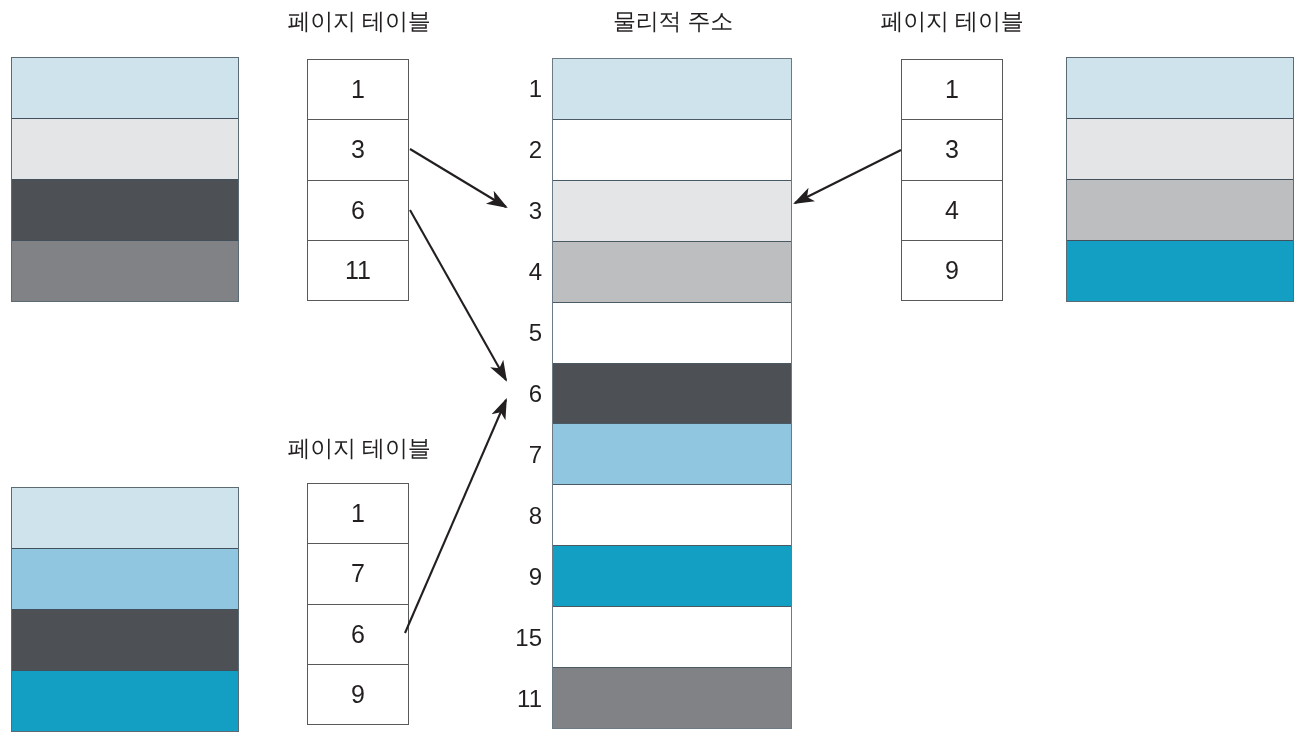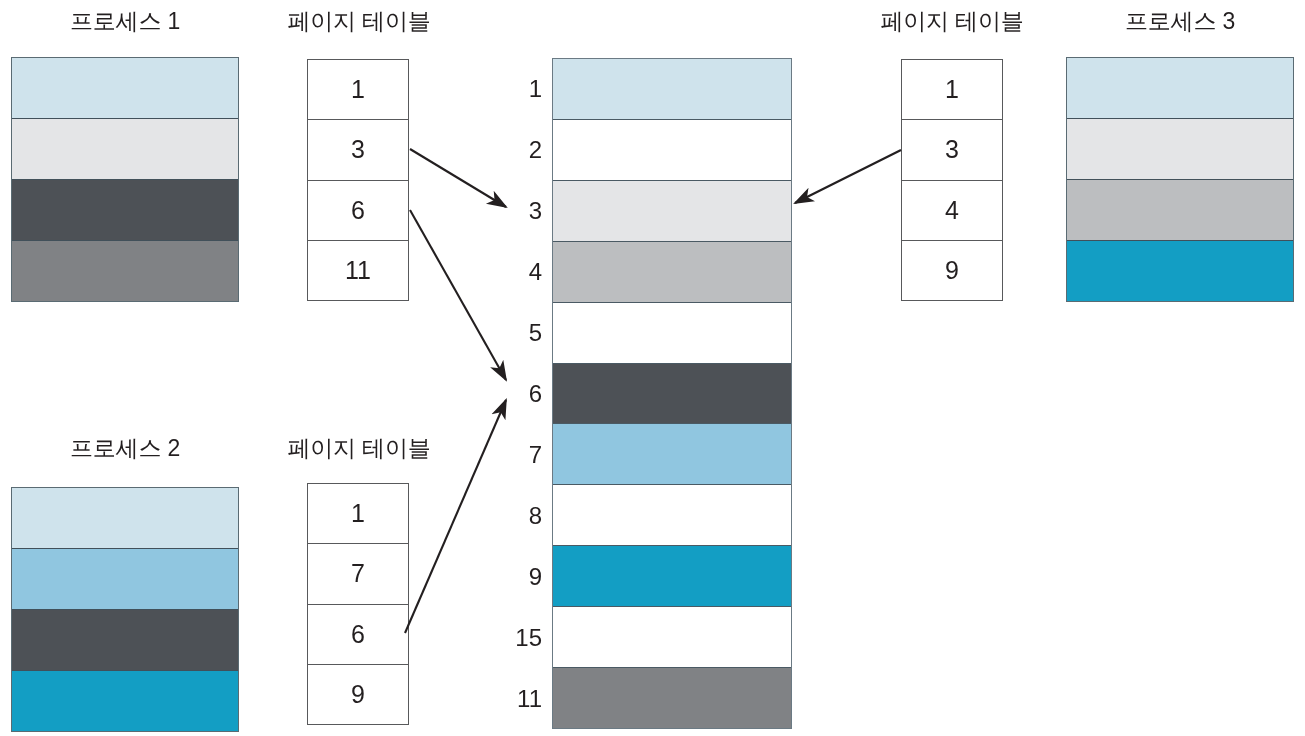--- a/index.html
+++ b/index.html
@@ -102,52 +102,51 @@
     width: 1305px;
     height: 736px;
     pointer-events: none;
   }
 </style>
 </head>
 <body>
 
 <div id="stage">
 
-  <div class="title" style="left:11px; top:6px; width:228px;">프로세스 1</div>
   <div class="proc-block" style="left:11px; top:57px; width:228px; height:245px;">
     <div class="seg" style="background:#cfe3ec;"></div>
     <div class="seg" style="background:#e4e5e7;"></div>
     <div class="seg" style="background:#4d5156;"></div>
     <div class="seg" style="background:#808285;"></div>
   </div>
 
   <div class="title" style="left:268px; top:6px; width:182px;">페이지 테이블</div>
   <div class="pt" style="left:307px; top:59px; width:102px; height:242px;">
     <div class="row">1</div>
     <div class="row">3</div>
     <div class="row">6</div>
     <div class="row">11</div>
   </div>
 
-  <div class="title" style="left:11px; top:433px; width:228px;">프로세스 2</div>
   <div class="proc-block" style="left:11px; top:487px; width:228px; height:245px;">
     <div class="seg" style="background:#cfe3ec;"></div>
     <div class="seg" style="background:#90c6e0;"></div>
     <div class="seg" style="background:#4d5156;"></div>
     <div class="seg" style="background:#139ec4;"></div>
   </div>
 
   <div class="title" style="left:268px; top:433px; width:182px;">페이지 테이블</div>
   <div class="pt" style="left:307px; top:483px; width:102px; height:242px;">
     <div class="row">1</div>
     <div class="row">7</div>
     <div class="row">6</div>
     <div class="row">9</div>
   </div>
 
+  <div class="title" style="left:553px; top:6px; width:240px;">물리적 주소</div>
 
   <div class="phys-labels" style="left:500px; top:58px; width:42px; height:671px;">
     <div class="lbl" style="top:19px;">1</div>
     <div class="lbl" style="top:80px;">2</div>
     <div class="lbl" style="top:141px;">3</div>
     <div class="lbl" style="top:202px;">4</div>
     <div class="lbl" style="top:263px;">5</div>
     <div class="lbl" style="top:324px;">6</div>
     <div class="lbl" style="top:385px;">7</div>
     <div class="lbl" style="top:446px;">8</div>
@@ -171,21 +170,20 @@
   </div>
 
   <div class="title" style="left:861px; top:6px; width:182px;">페이지 테이블</div>
   <div class="pt" style="left:901px; top:59px; width:102px; height:242px;">
     <div class="row">1</div>
     <div class="row">3</div>
     <div class="row">4</div>
     <div class="row">9</div>
   </div>
 
-  <div class="title" style="left:1066px; top:6px; width:228px;">프로세스 3</div>
   <div class="proc-block" style="left:1066px; top:57px; width:228px; height:245px;">
     <div class="seg" style="background:#cfe3ec;"></div>
     <div class="seg" style="background:#e4e5e7;"></div>
     <div class="seg" style="background:#bcbec0;"></div>
     <div class="seg" style="background:#139ec4;"></div>
   </div>
 
   <svg class="arrows" viewBox="0 0 1305 736">
     <defs>
       <marker id="ah" markerWidth="11" markerHeight="11" refX="9" refY="4" orient="auto" markerUnits="strokeWidth">

